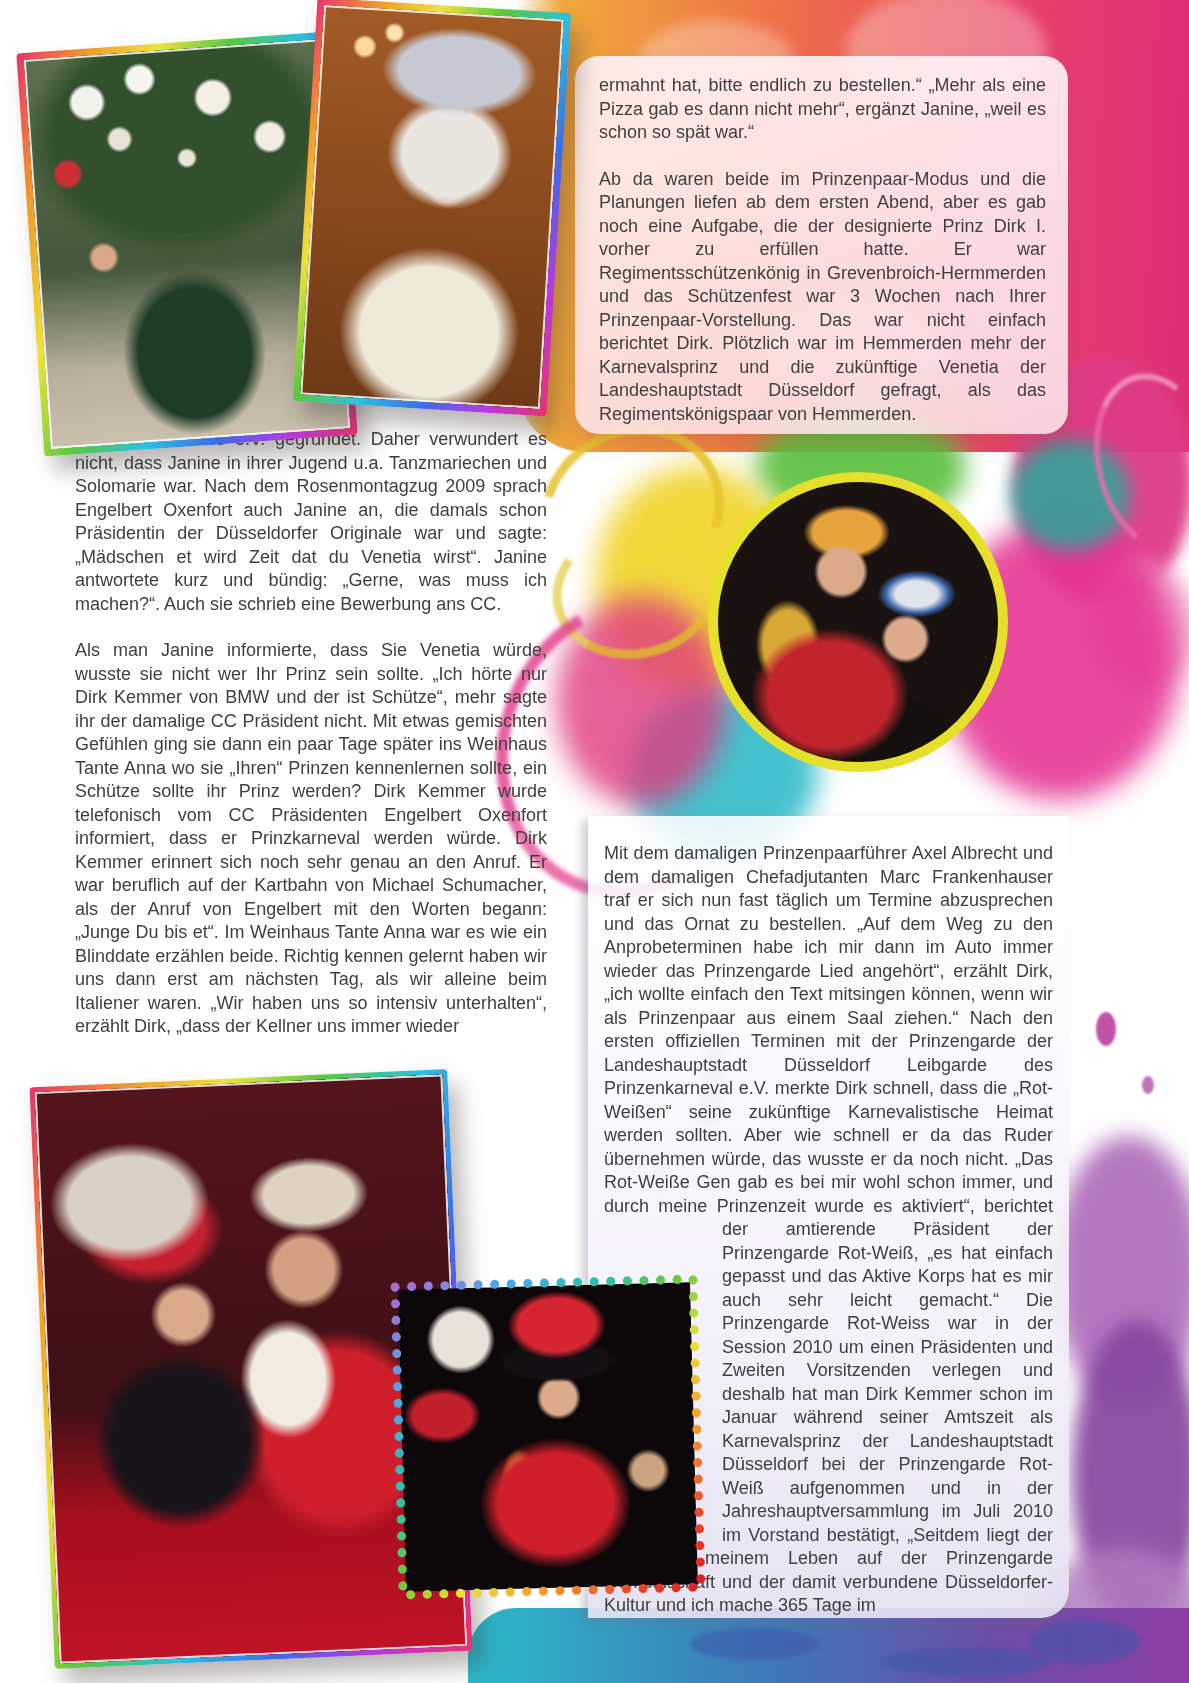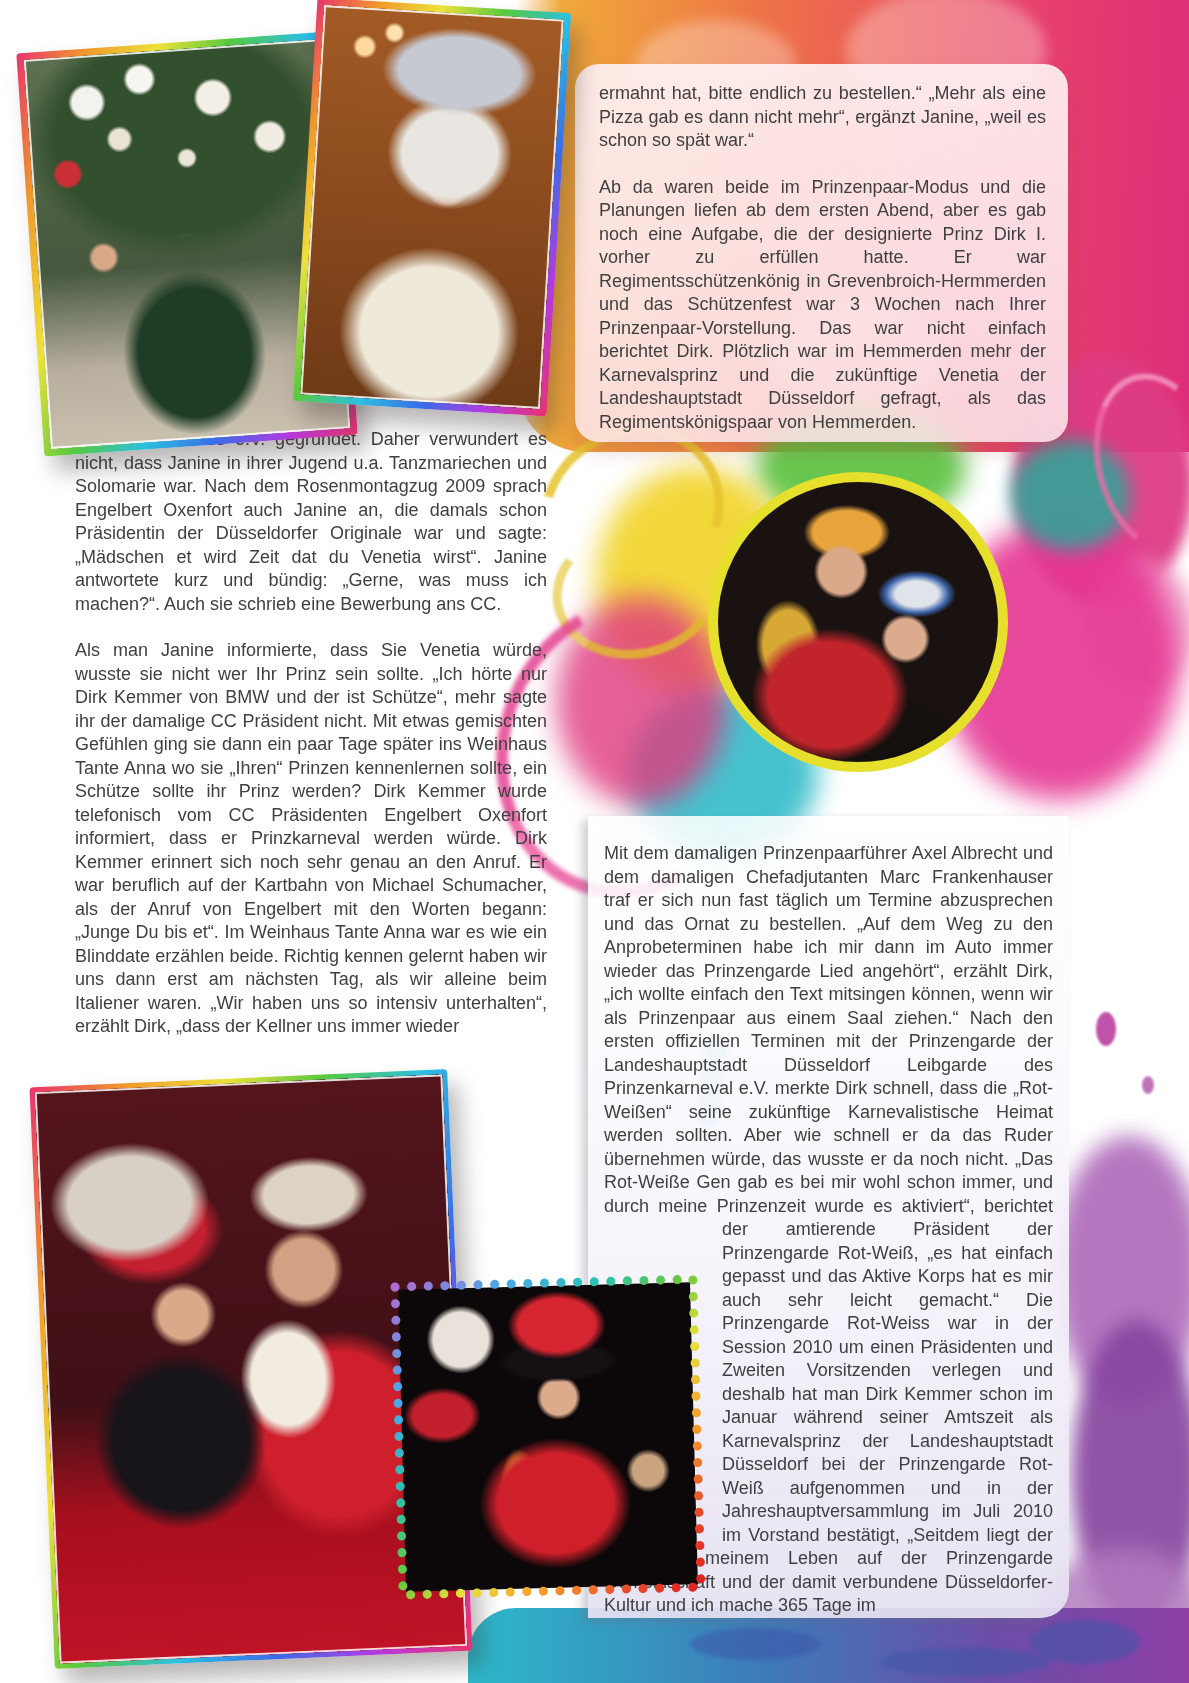--- a/index.html
+++ b/index.html
@@ -92,21 +92,21 @@
       radial-gradient(circle at 21% 17%,#e8e2da 0 8%,transparent 10%),
       radial-gradient(ellipse 36% 30% at 52% 72%,#cf1f2a 0 55%,transparent 72%),
       radial-gradient(ellipse 10% 18% at 40% 66%,#d8a835 0 50%,transparent 68%),
       radial-gradient(ellipse 20% 14% at 14% 42%,#c2202c 0 50%,transparent 66%),
       radial-gradient(circle at 84% 62%,#caa37f 0 5%,transparent 7%);
     background-color:#0c0809;
   }
   .dotted-photo svg{position:absolute;left:0;top:0;}
   
   .panel-top{
-    left:575px;top:64px;width:493px;height:378px;z-index:2;
+    left:575px;top:56px;width:493px;height:378px;z-index:2;
     border-radius:24px;
     background:linear-gradient(180deg,rgba(255,240,242,.93) 0%,rgba(252,229,233,.88) 100%);
     box-shadow:0 10px 18px rgba(150,80,60,.22);
     box-sizing:border-box;padding:18px 22px 0 24px;
   }
   .panel-right{
     left:588px;top:816px;width:481px;height:802px;z-index:2;
     border-radius:0 0 28px 0;
     background:linear-gradient(180deg,rgba(255,255,255,.88) 0%,rgba(246,244,251,.9) 55%,rgba(229,225,241,.93) 100%);
     box-shadow:-6px 4px 10px rgba(110,110,125,.32);

